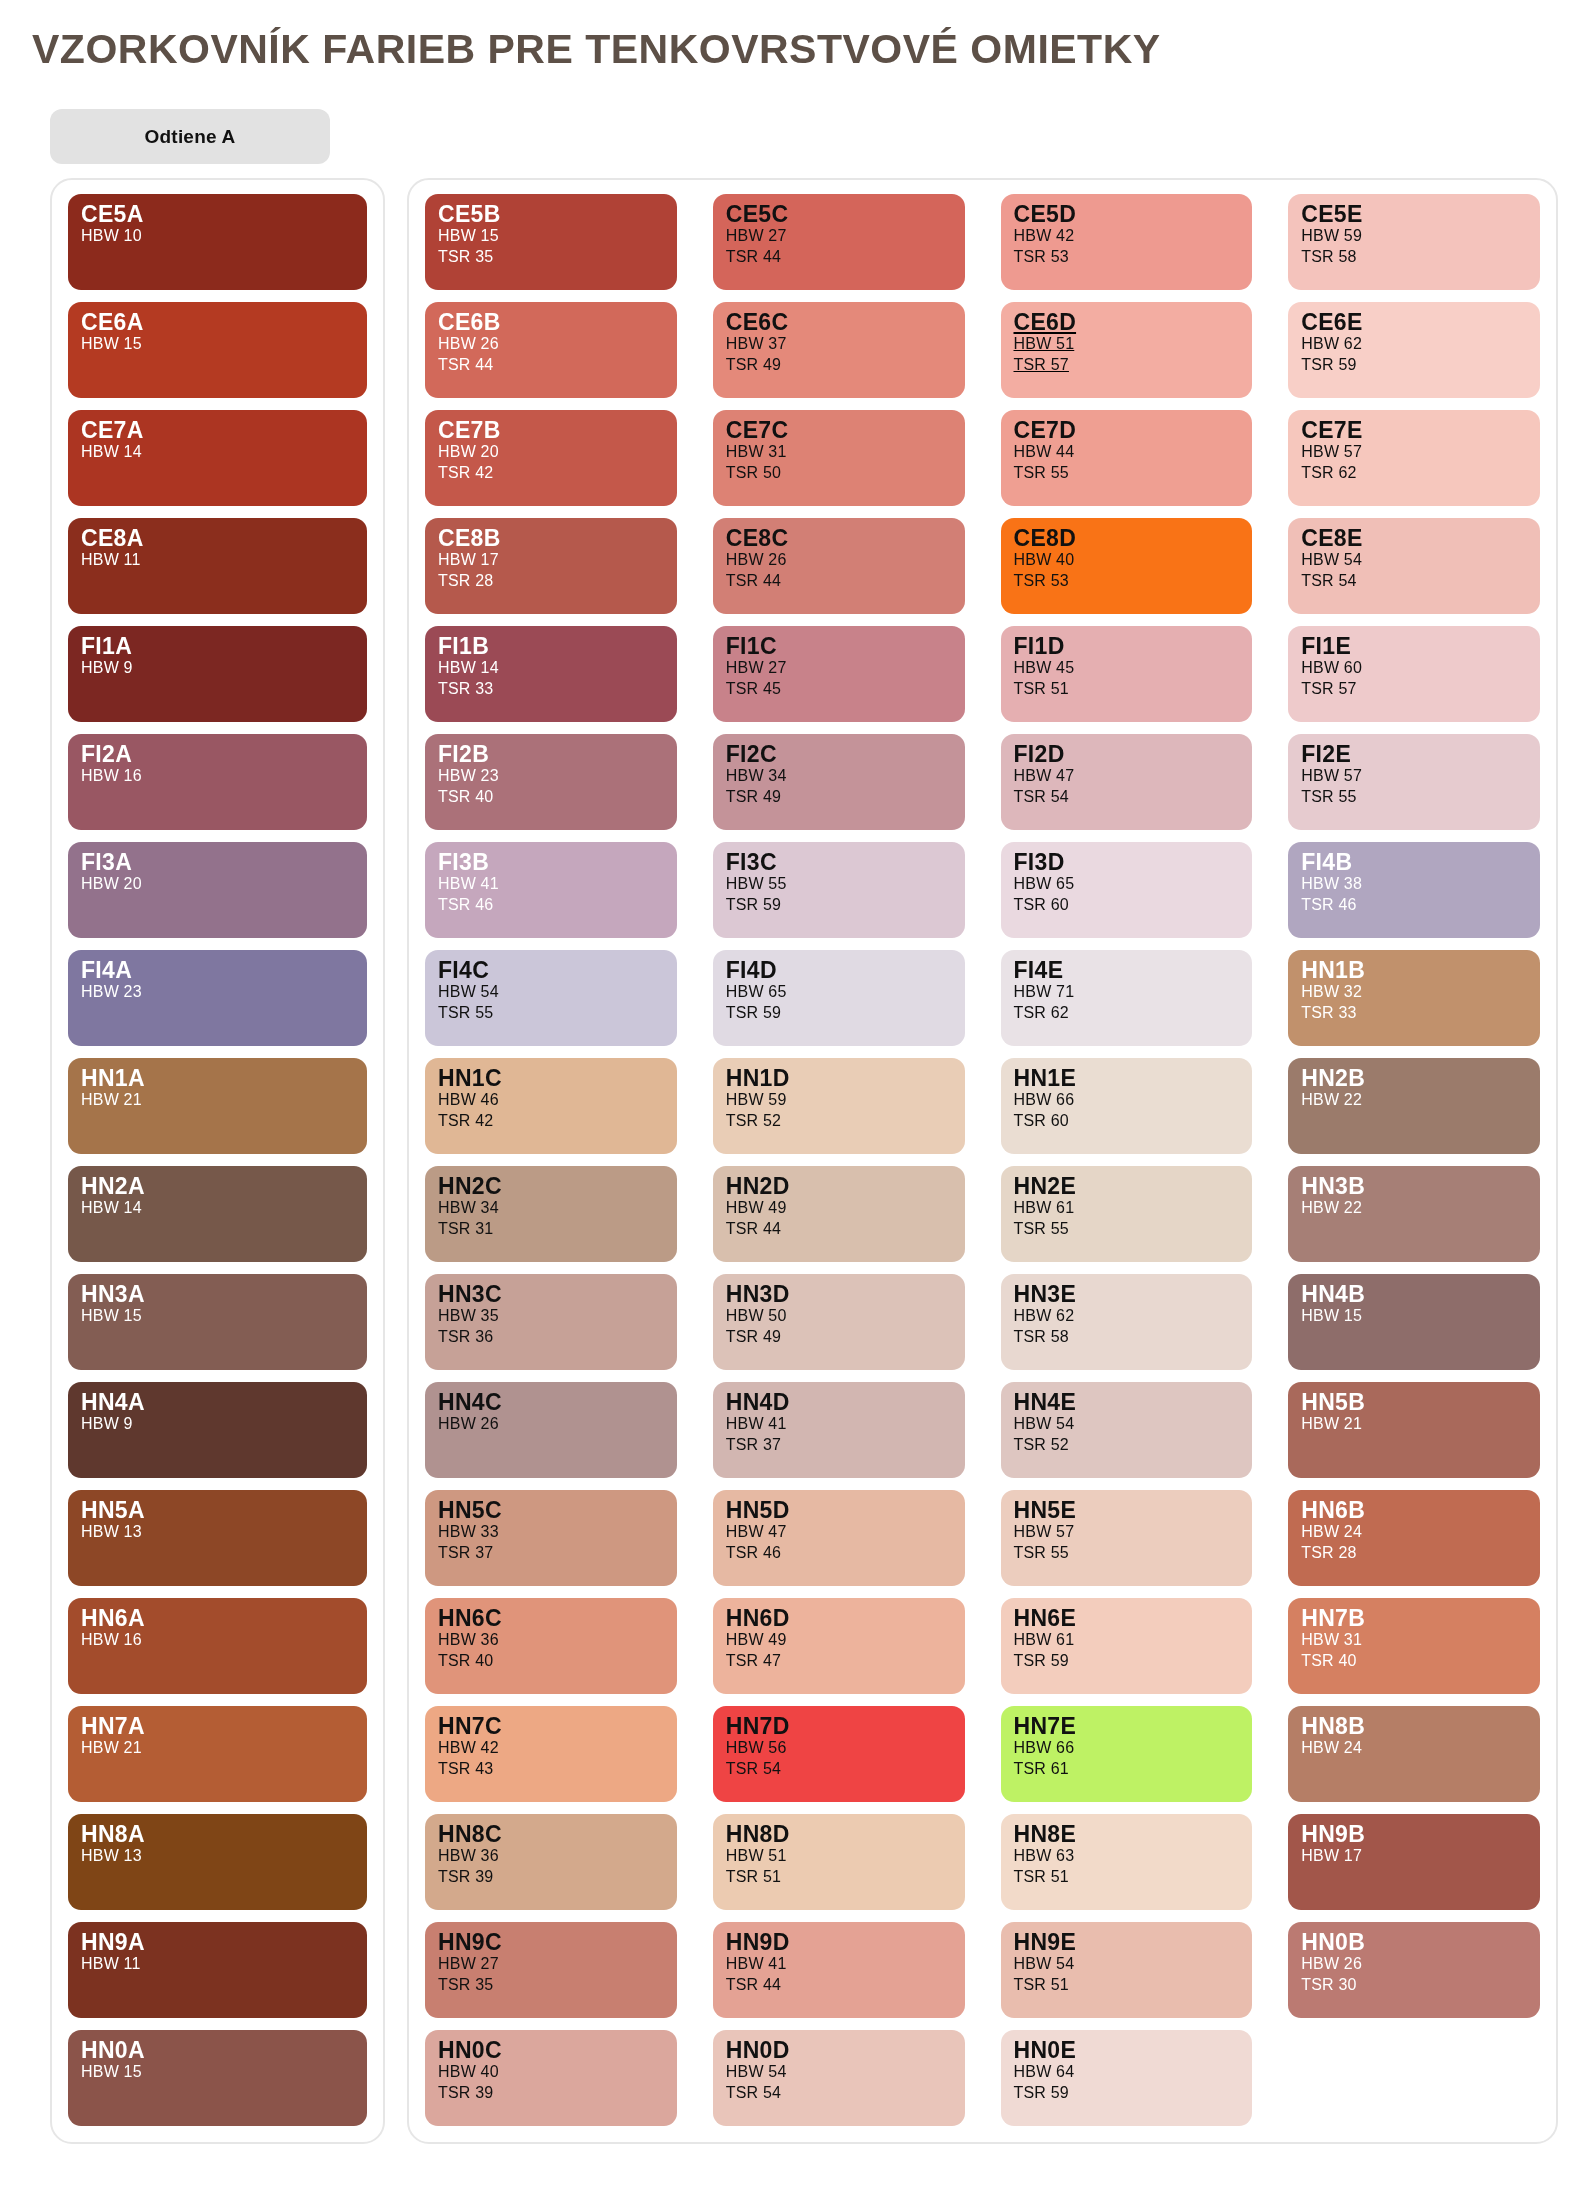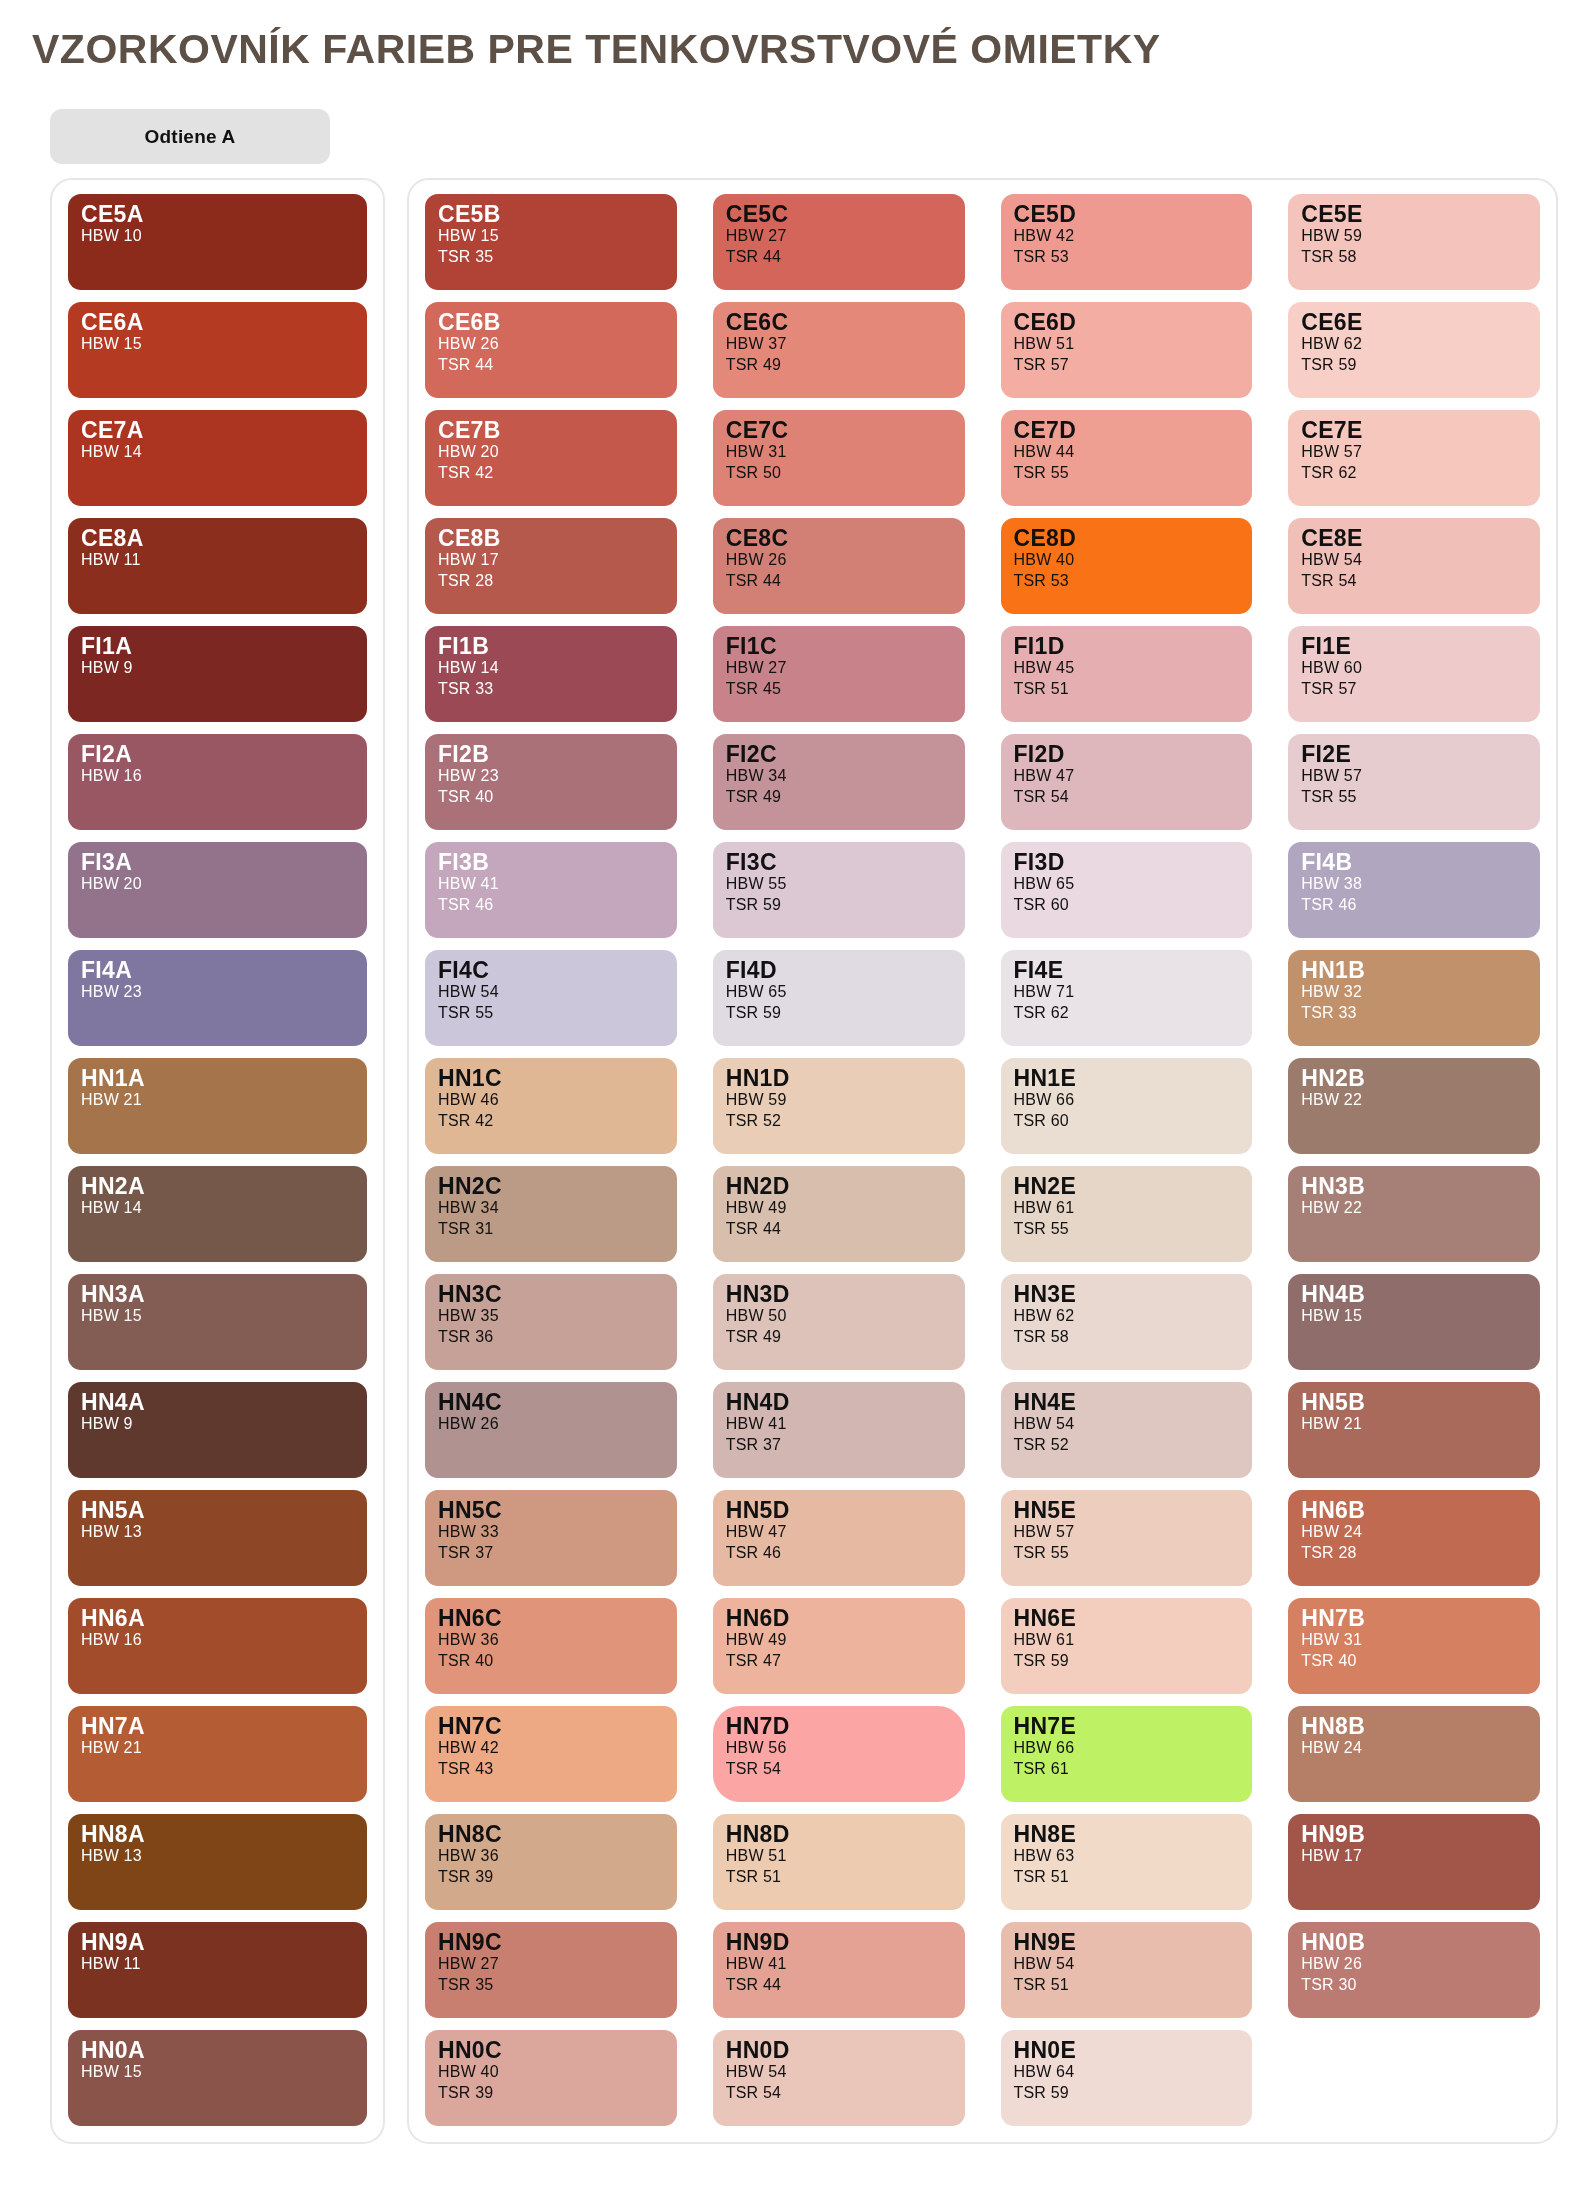--- a/index.html
+++ b/index.html
@@ -209,21 +209,21 @@
           <div class="swatch" style="background: rgb(210, 105, 90);">
             <div class="sw-code t-light">CE6B</div>
             <div class="sw-line t-light">HBW 26</div>
             <div class="sw-line t-light">TSR 44</div>
           </div>
           <div class="swatch" style="background: rgb(228, 137, 122);">
             <div class="sw-code t-dark">CE6C</div>
             <div class="sw-line t-dark">HBW 37</div>
             <div class="sw-line t-dark">TSR 49</div>
           </div>
-          <div class="swatch" style="background: rgb(243, 173, 162);">
+          <div class="swatch" style="background: rgb(243, 173, 162); text-decoration: underline;">
             <div class="sw-code t-dark">CE6D</div>
             <div class="sw-line t-dark">HBW 51</div>
             <div class="sw-line t-dark">TSR 57</div>
           </div>
           <div class="swatch" style="background: rgb(248, 207, 199);">
             <div class="sw-code t-dark">CE6E</div>
             <div class="sw-line t-dark">HBW 62</div>
             <div class="sw-line t-dark">TSR 59</div>
           </div>
           <div class="swatch" style="background: rgb(196, 88, 74);">
@@ -459,21 +459,21 @@
           <div class="swatch" style="background: rgb(213, 128, 97);">
             <div class="sw-code t-light">HN7B</div>
             <div class="sw-line t-light">HBW 31</div>
             <div class="sw-line t-light">TSR 40</div>
           </div>
           <div class="swatch" style="background: rgb(237, 168, 132);">
             <div class="sw-code t-dark">HN7C</div>
             <div class="sw-line t-dark">HBW 42</div>
             <div class="sw-line t-dark">TSR 43</div>
           </div>
-          <div class="swatch" style="background: #fca5a5; border-radius: 27px;">
+          <div class="swatch" style="background: #ef4444;">
             <div class="sw-code t-dark">HN7D</div>
             <div class="sw-line t-dark">HBW 56</div>
             <div class="sw-line t-dark">TSR 54</div>
           </div>
           <div class="swatch" style="background: #bef264;">
             <div class="sw-code t-dark">HN7E</div>
             <div class="sw-line t-dark">HBW 66</div>
             <div class="sw-line t-dark">TSR 61</div>
           </div>
           <div class="swatch" style="background: rgb(181, 126, 102);">

